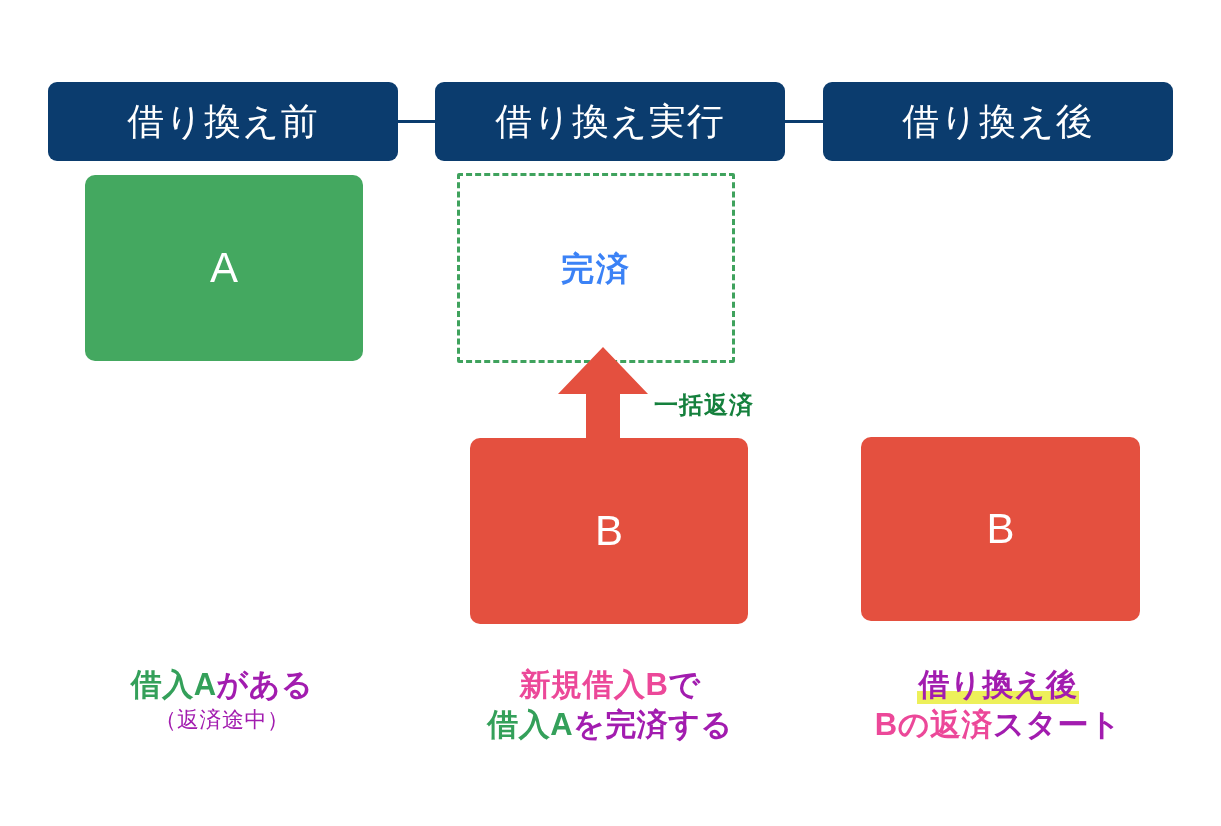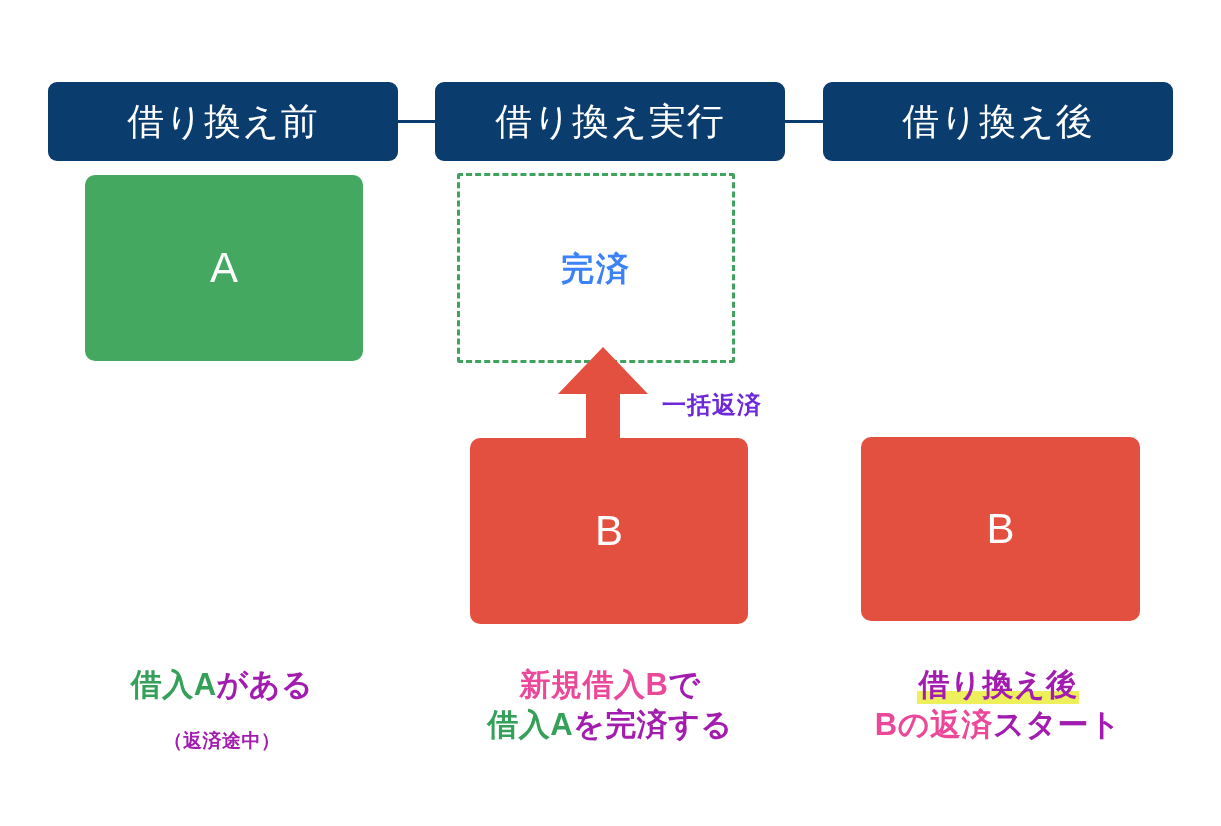--- a/index.html
+++ b/index.html
@@ -127,25 +127,25 @@
     position: absolute;
     left: 148px;
     top: 182px;
     width: 90px;
     height: 100px;
   }
   .arrow-wrap svg { display: block; }
 
   .arrow-label {
     position: absolute;
-    left: 252px;
+    left: 244px;
     top: 228px;
     font-size: 24px;
     font-weight: 700;
-    color: #6d28d9;
+    color: #15803d;
     letter-spacing: 1px;
     white-space: nowrap;
     line-height: 1;
   }
 
   
   .caption {
     position: absolute;
     left: 0;
     top: 500px;
@@ -156,24 +156,24 @@
   .caption .line {
     display: block;
     white-space: nowrap;
   }
   .cap-main {
     font-size: 31px;
     font-weight: 700;
     letter-spacing: 0.5px;
   }
   .cap-sub {
-    font-size: 19px;
-    font-weight: 700;
+    font-size: 22px;
+    font-weight: 400;
     letter-spacing: 0.5px;
-    margin-top: 24px;
+    margin-top: 1px;
   }
   .t-navy  { color: #a21caf; }
   .t-green { color: #34A05A; }
   .t-red   { color: #ec4899; }
 
   .hl {
     position: relative;
     display: inline-block;
     z-index: 0;
   }

